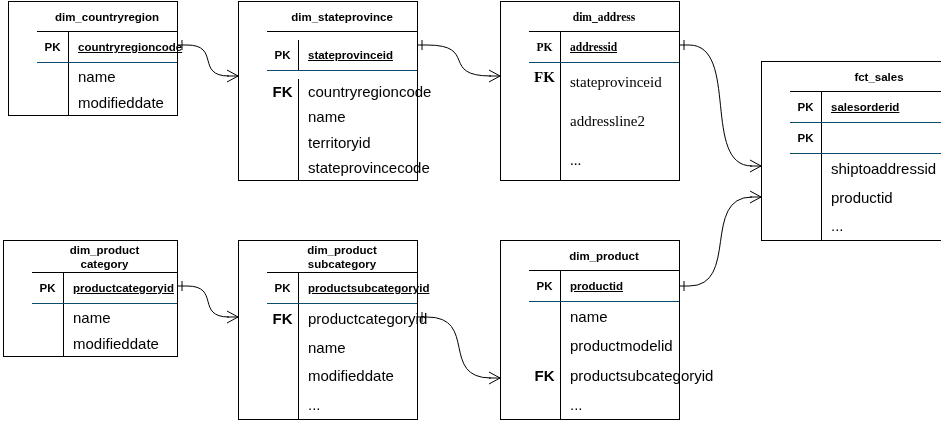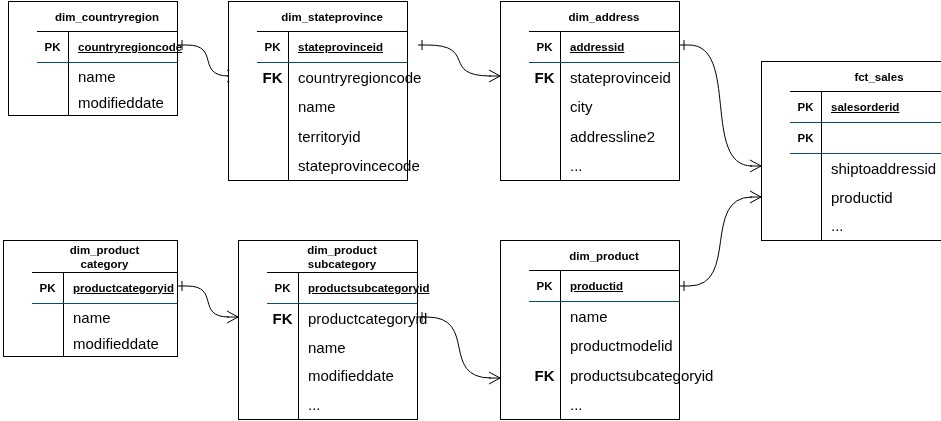--- a/index.html
+++ b/index.html
@@ -168,57 +168,56 @@
           <div class="body-keys">
             <div class="kline"></div>
             <div class="kline"></div>
           </div>
           <div class="body-attrs">
             <div class="aline">name</div>
             <div class="aline">modifieddate</div>
           </div>
         </div>
       </div>
-      <div class="entity" style="left: 228px; top: 1px; width: 180px; height: 180px;">
+      <div class="entity" style="left: 238px; top: 1px; width: 180px; height: 180px; gap: 8px;">
         <div class="entity-title" style="height: 30px;">dim_stateprovince</div>
         <div class="row pk-row sep" style="height: 31px;">
           <div class="key-cell">PK</div>
           <div class="attr-cell">stateprovinceid</div>
         </div>
         <div class="body-block">
           <div class="body-keys">
             <div class="kline">FK</div>
             <div class="kline"></div>
             <div class="kline"></div>
             <div class="kline"></div>
           </div>
           <div class="body-attrs">
             <div class="aline">countryregioncode</div>
             <div class="aline">name</div>
             <div class="aline">territoryid</div>
             <div class="aline">stateprovincecode</div>
           </div>
         </div>
       </div>
-      <div class="entity" style="left: 500px; top: 1px; width: 180px; height: 180px;">
+      <div class="entity" style="left: 500px; top: 1px; width: 180px; height: 180px; font-family: Liberation Serif, serif;">
         <div class="entity-title" style="height: 30px;">dim_address</div>
         <div class="row pk-row sep" style="height: 31px;">
           <div class="key-cell">PK</div>
           <div class="attr-cell">addressid</div>
         </div>
         <div class="body-block">
           <div class="body-keys">
             <div class="kline">FK</div>
             <div class="kline"></div>
             <div class="kline"></div>
             <div class="kline"></div>
           </div>
           <div class="body-attrs">
             <div class="aline">stateprovinceid</div>
-            <div class="aline">city</div>
             <div class="aline">addressline2</div>
             <div class="aline">...</div>
           </div>
         </div>
       </div>
       <div class="entity" style="left: 761px; top: 61px; width: 208px; height: 180px;">
         <div class="entity-title" style="height: 30px;">fct_sales</div>
         <div class="row pk-row sep" style="height: 31px;">
           <div class="key-cell">PK</div>
           <div class="attr-cell">salesorderid</div>

